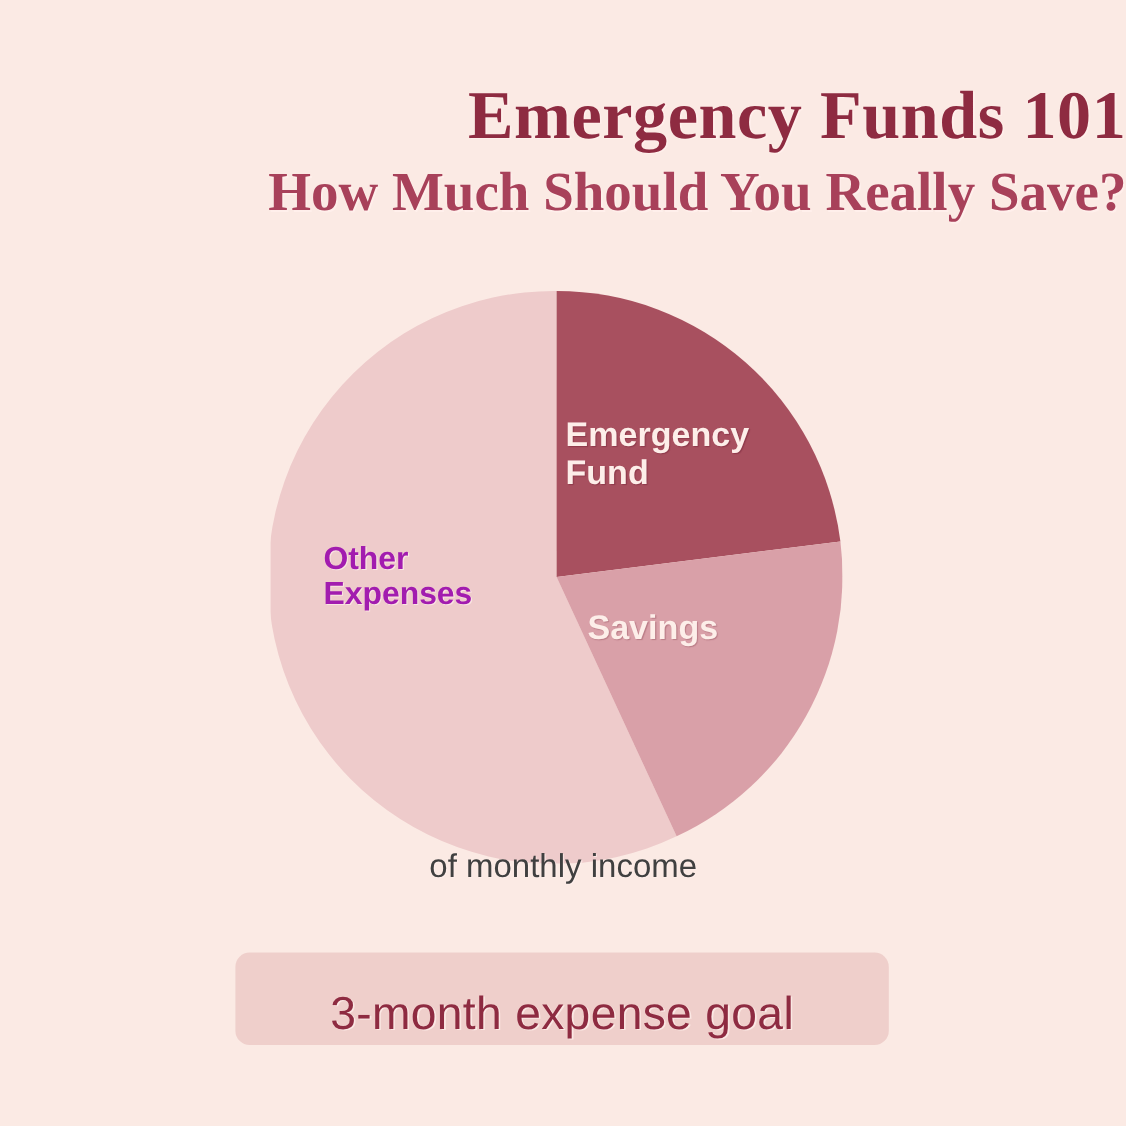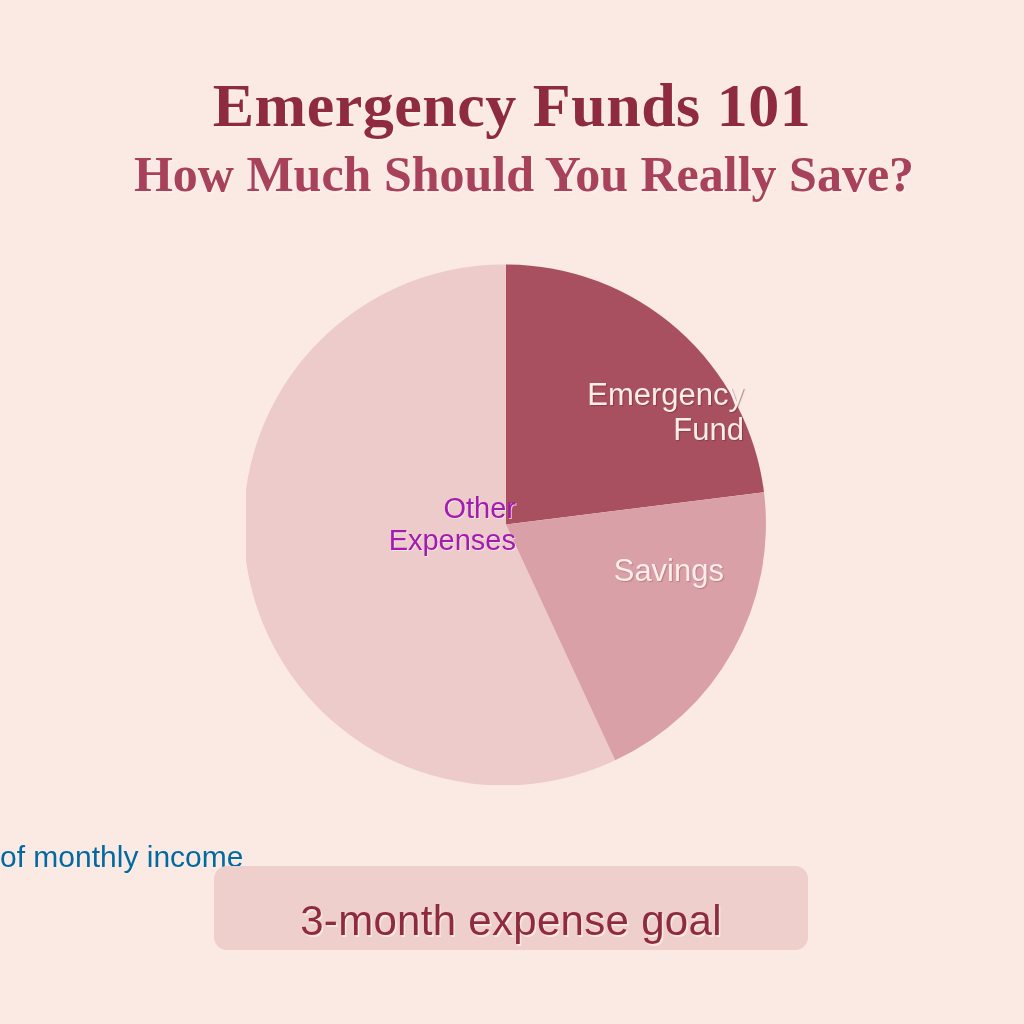--- a/index.html
+++ b/index.html
@@ -22,21 +22,21 @@
     width: 1024px;
     height: 1024px;
   }
 
   
   .header-block {
     position: absolute;
     left: 0;
     top: 74px;
     width: 1024px;
-    text-align: center;
+    text-align: right;
   }
 
   .main-title {
     font-family: "Liberation Serif", "DejaVu Serif", serif;
     font-weight: 700;
     font-size: 62px;
     line-height: 1.0;
     letter-spacing: 0.5px;
     color: #8e2b41;
     margin: 0;
@@ -64,23 +64,23 @@
   }
 
   .pie-svg {
     display: block;
     width: 520px;
     height: 521px;
   }
 
   .slice-label {
     position: absolute;
-    text-align: right;
+    text-align: left;
     font-family: "Liberation Sans", sans-serif;
-    font-weight: 400;
+    font-weight: 700;
     line-height: 1.12;
     pointer-events: none;
     white-space: pre-line;
   }
 
   .label-emergency {
     left: 268px;
     top: 114px;
     width: 230px;
     font-size: 31px;
@@ -103,25 +103,26 @@
     width: 222px;
     font-size: 29px;
     color: #a21caf;
     text-shadow: 1px 1px 0 rgba(255,240,236,0.7);
   }
 
   
   .caption {
     position: absolute;
     left: 0;
-    top: 840px;
+    top: 771px;
     width: 1024px;
+    text-align: center;
     font-family: "Liberation Sans", sans-serif;
     font-size: 30px;
-    color: #0369a1;
+    color: #404040;
     text-shadow: 1px 1px 0 rgba(255,240,236,0.7);
   }
 
   
   .banner {
     position: absolute;
     left: 214px;
     top: 866px;
     width: 594px;
     height: 84px;

